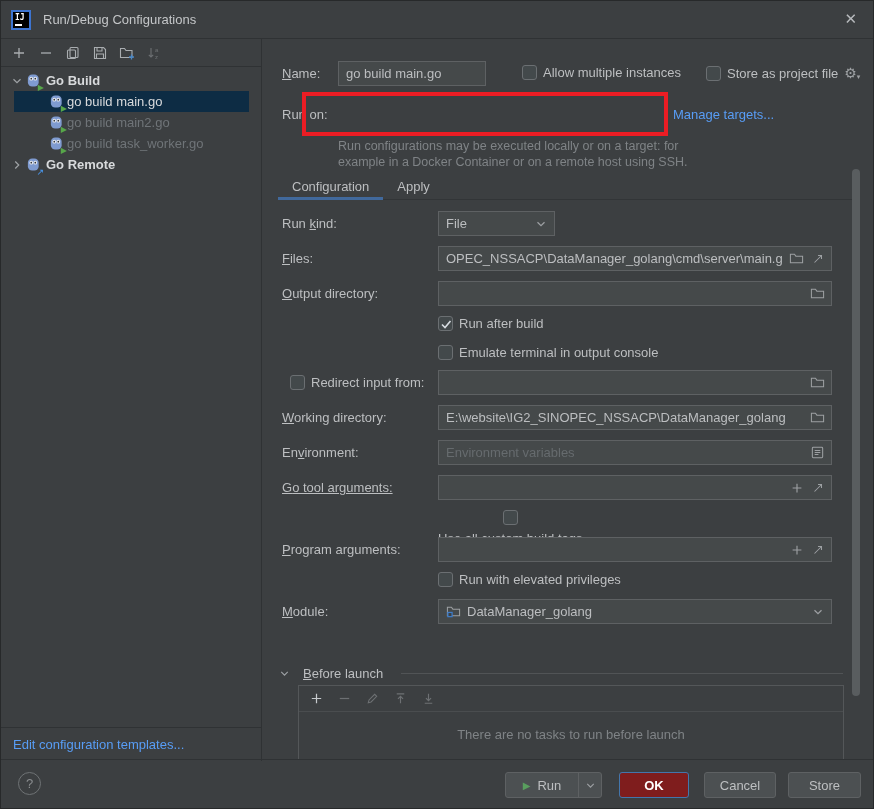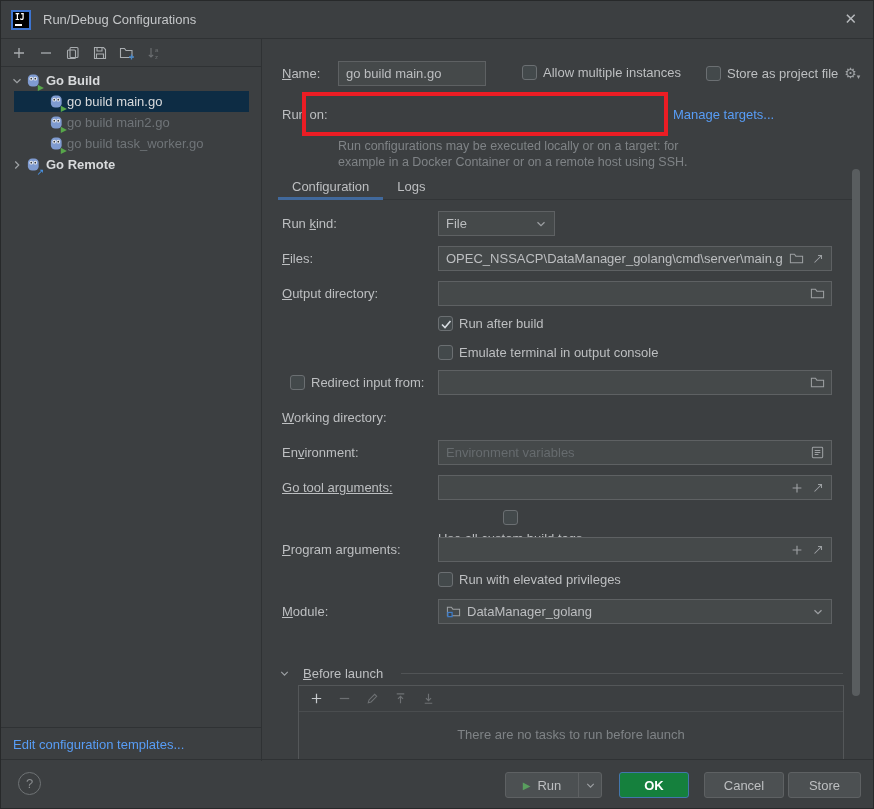--- a/index.html
+++ b/index.html
@@ -94,21 +94,21 @@
              background:#595d5f; border-radius:4px; }
 
   
   .footer { position:absolute; left:0; right:0; bottom:0; height:49px; border-top:1px solid #2f3234; }
   .help-btn { position:absolute; left:17px; top:12px; width:23px; height:23px; border-radius:50%;
               border:1px solid #6f7375; color:#8a8d8f; display:flex; align-items:center;
               justify-content:center; font-size:13px; cursor:pointer; }
   .btn { position:absolute; top:12px; height:26px; background:#4c5052; border:1px solid #5e6163;
          border-radius:3px; color:#bdbfc1; display:flex; align-items:center; justify-content:center;
          font-size:13px; cursor:pointer; }
-  .btn.primary { background:#15803d; border-color:#4376ac; color:#fff; }
+  .btn.primary { background:#7f1d1d; border-color:#4376ac; color:#fff; }
   .run-btn { left:504px; width:97px; padding:0; }
   .run-btn .run-main { flex:1; display:flex; align-items:center; justify-content:center; gap:7px; height:100%; }
   .run-btn .run-split { width:23px; height:100%; border-left:1px solid #5e6163; display:flex;
                         align-items:center; justify-content:center; color:#9da0a3; }
   .play { color:#599e5e; font-size:10px; }
 
   svg { display:block; }
 </style>
 </head>
 <body>
@@ -273,21 +273,21 @@
     <span class="lbl" style="position:absolute;left:19px;top:68px;">Run on:</span>
     <a class="link" style="position:absolute;left:410px;top:68px;">Manage targets...</a>
 
     <div class="hint">
       <div>Run configurations may be executed locally or on a target: for</div>
       <div>example in a Docker Container or on a remote host using SSH.</div>
     </div>
 
     <div class="tabs">
       <div class="tab active">Configuration</div>
-      <div class="tab">Logs</div>
+      <div class="tab">Apply</div>
     </div>
 
     <span class="lbl" style="position:absolute;left:19px;top:177px;">Run <u>k</u>ind:</span>
     <div class="combo" style="left:175px;top:172px;width:117px;">
       <span>File</span>
       <span class="spacer"></span>
       <span class="chev">
         <svg width="14" height="14" viewBox="0 0 16 16" stroke="currentColor" stroke-width="1.4" fill="none">
             <path d="M4 6l4 4 4-4"></path>
           </svg>
@@ -350,20 +350,30 @@
       <span class="fld-icons">
         <span>
             <svg width="15" height="15" viewBox="0 0 16 16" fill="none" stroke="currentColor" stroke-width="1.1">
               <path d="M1.5 3.5h4.3l1.5 2h7.2v7H1.5z"></path>
             </svg>
           </span>
       </span>
     </div>
 
     <span class="lbl" style="position:absolute;left:19px;top:371px;"><u>W</u>orking directory:</span>
+    <div class="fld" style="left:175px;top:366px;width:394px;">
+      <input value="E:\website\IG2_SINOPEC_NSSACP\DataManager_golang" style="">
+      <span class="fld-icons">
+        <span>
+            <svg width="15" height="15" viewBox="0 0 16 16" fill="none" stroke="currentColor" stroke-width="1.1">
+              <path d="M1.5 3.5h4.3l1.5 2h7.2v7H1.5z"></path>
+            </svg>
+          </span>
+      </span>
+    </div>
 
     <span class="lbl" style="position:absolute;left:19px;top:406px;">En<u>v</u>ironment:</span>
     <div class="fld" style="left:175px;top:401px;width:394px;">
       <input placeholder="Environment variables" value="" style="">
       <span class="fld-icons">
         <span>
             <svg width="15" height="15" viewBox="0 0 16 16" fill="none" stroke="currentColor" stroke-width="1.1">
               <rect x="2.5" y="2.5" width="11" height="11" rx="1"></rect>
               <path d="M5 5.8h6M5 8h6M5 10.2h4"></path>
             </svg>
@@ -488,17 +498,17 @@
         <span class="play">▶</span>
         <span>Run</span>
       </span>
       <span class="run-split">
         <svg width="13" height="13" viewBox="0 0 16 16" stroke="currentColor" stroke-width="1.4" fill="none">
             <path d="M4 6l4 4 4-4"></path>
           </svg>
       </span>
     </div>
     <div class="btn primary" style="left:618px;width:70px;font-weight:bold;">OK</div>
-    <div class="btn" style="left:703px;width:80px;">Cancel</div>
+    <div class="btn" style="left:703px;width:72px;">Cancel</div>
     <div class="btn" style="left:787px;width:73px;">Store</div>
   </div>
 
 </div>
 
 </body></html>

